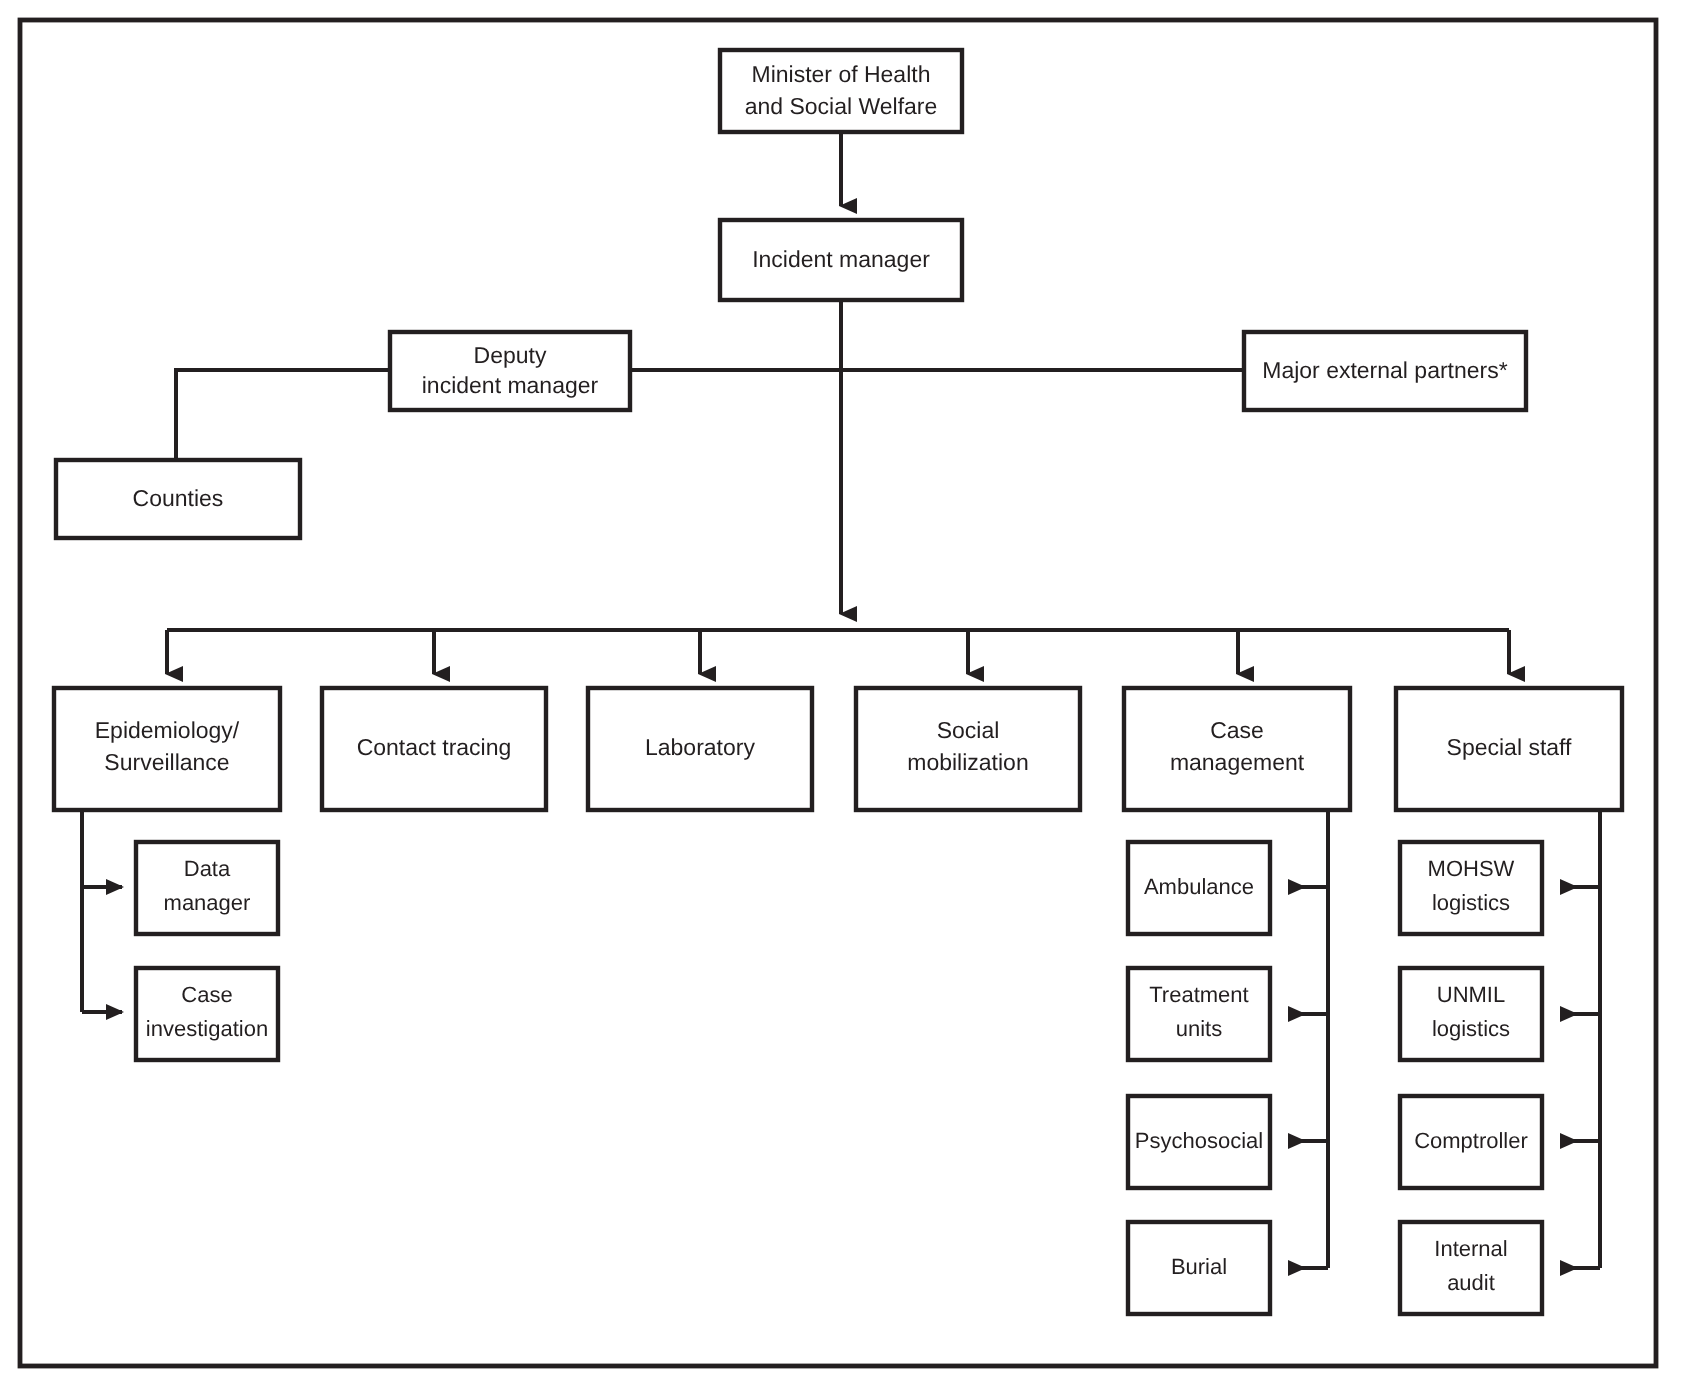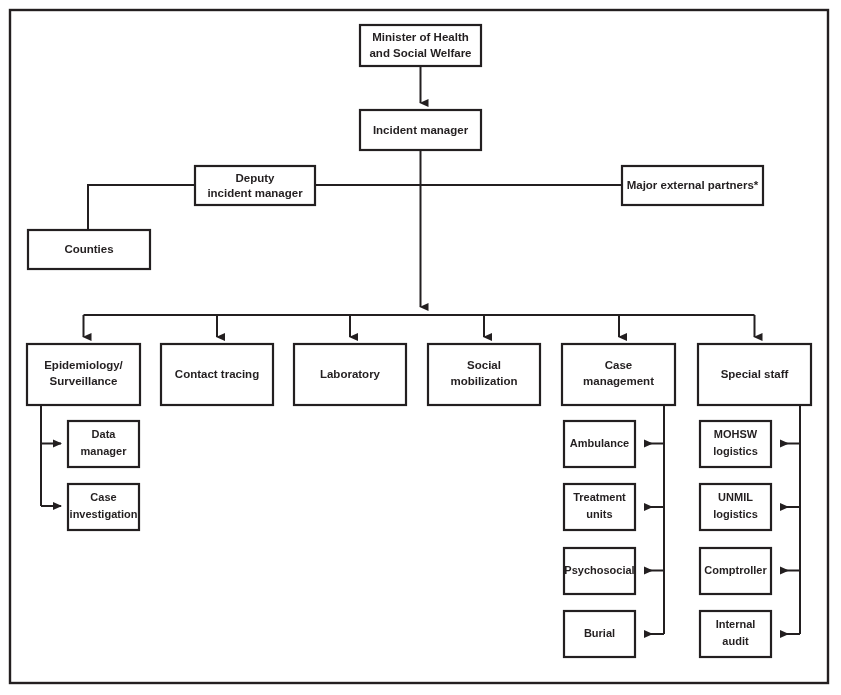--- a/index.html
+++ b/index.html
@@ -1,21 +1,21 @@
 <!DOCTYPE html>
 <html><head>
 <meta charset="utf-8">
 <style>
   html,body{margin:0;padding:0;background:#ffffff;}
   body{
     width:841px;height:695px;
     font-family:"Liberation Sans", sans-serif;
     overflow:hidden;
   }
-  #chart-root{position:relative;width:841px;height:695px;font-weight:bold;}
+  #chart-root{position:relative;width:841px;height:695px;}
   svg#org-svg{display:block;width:841px;height:695px;}
   .frame{fill:none;stroke:#231f20;stroke-width:2.4;}
   .node-box{fill:#ffffff;stroke:#231f20;stroke-width:2.2;}
   .conn{stroke:#231f20;stroke-width:2;fill:none;stroke-linecap:butt;}
   .node-label{
     font-family:"Liberation Sans", sans-serif;
     font-size:11.5px;
     fill:#231f20;
     text-anchor:middle;
     dominant-baseline:middle;

